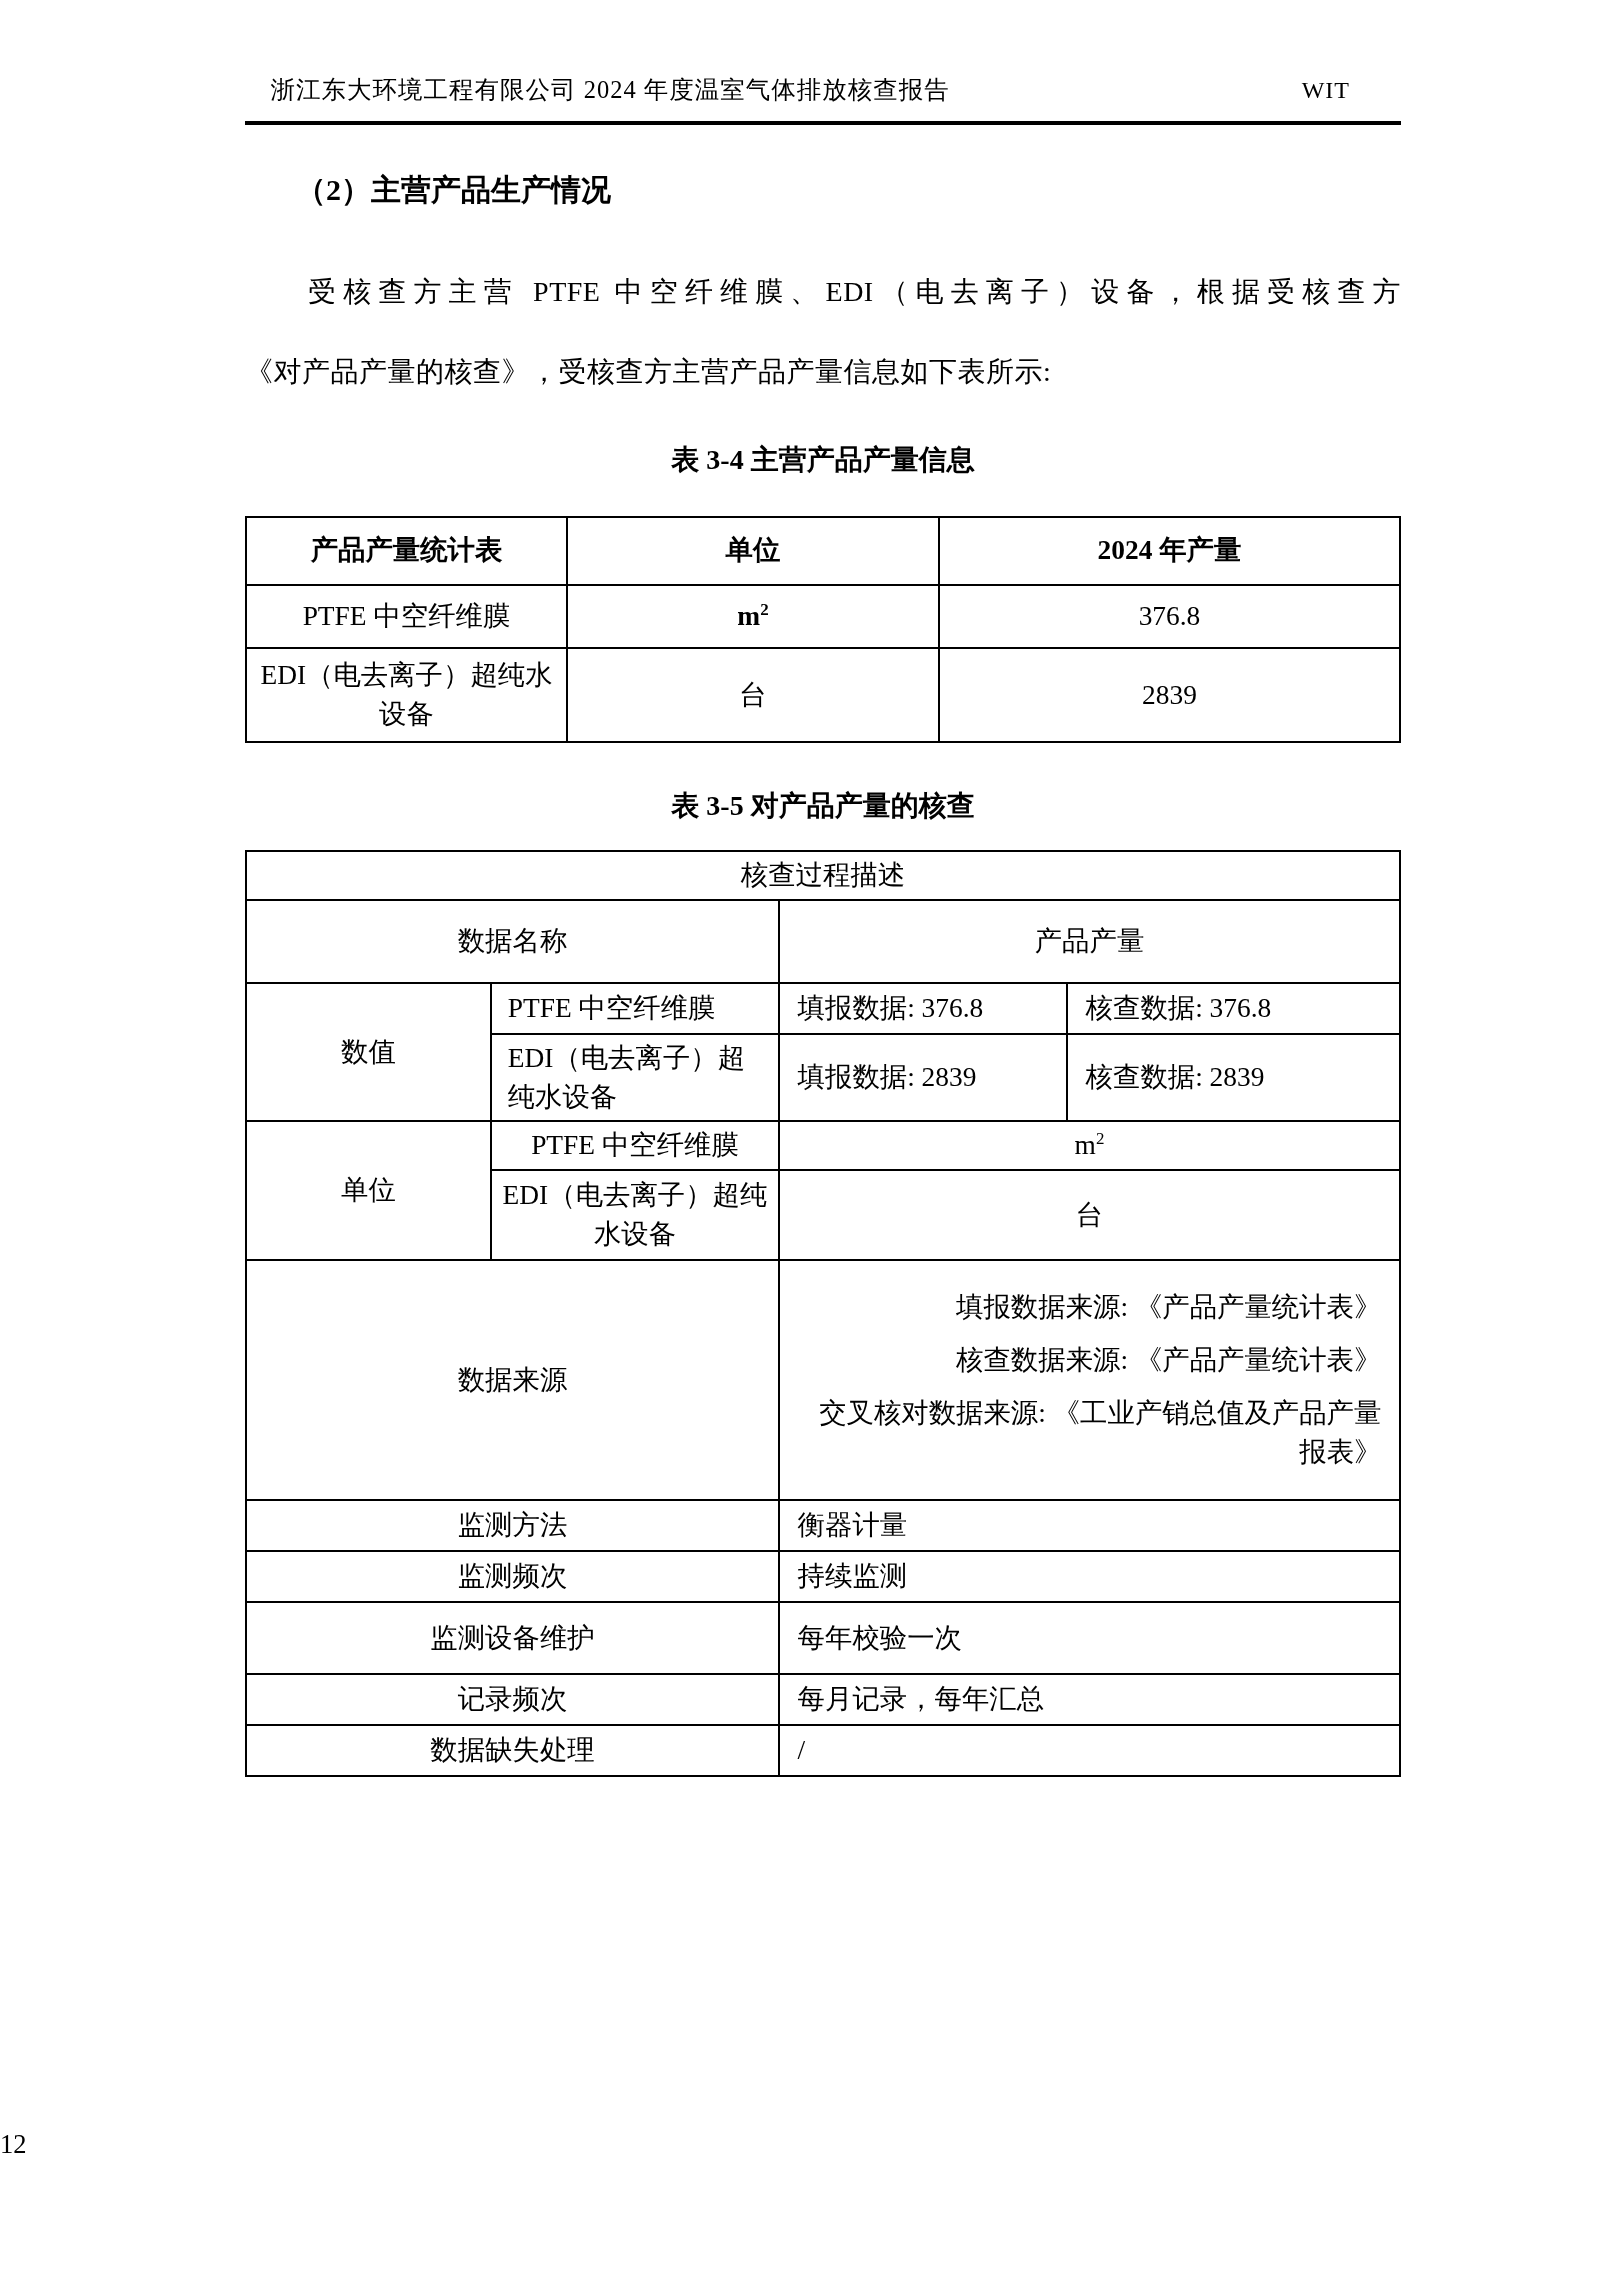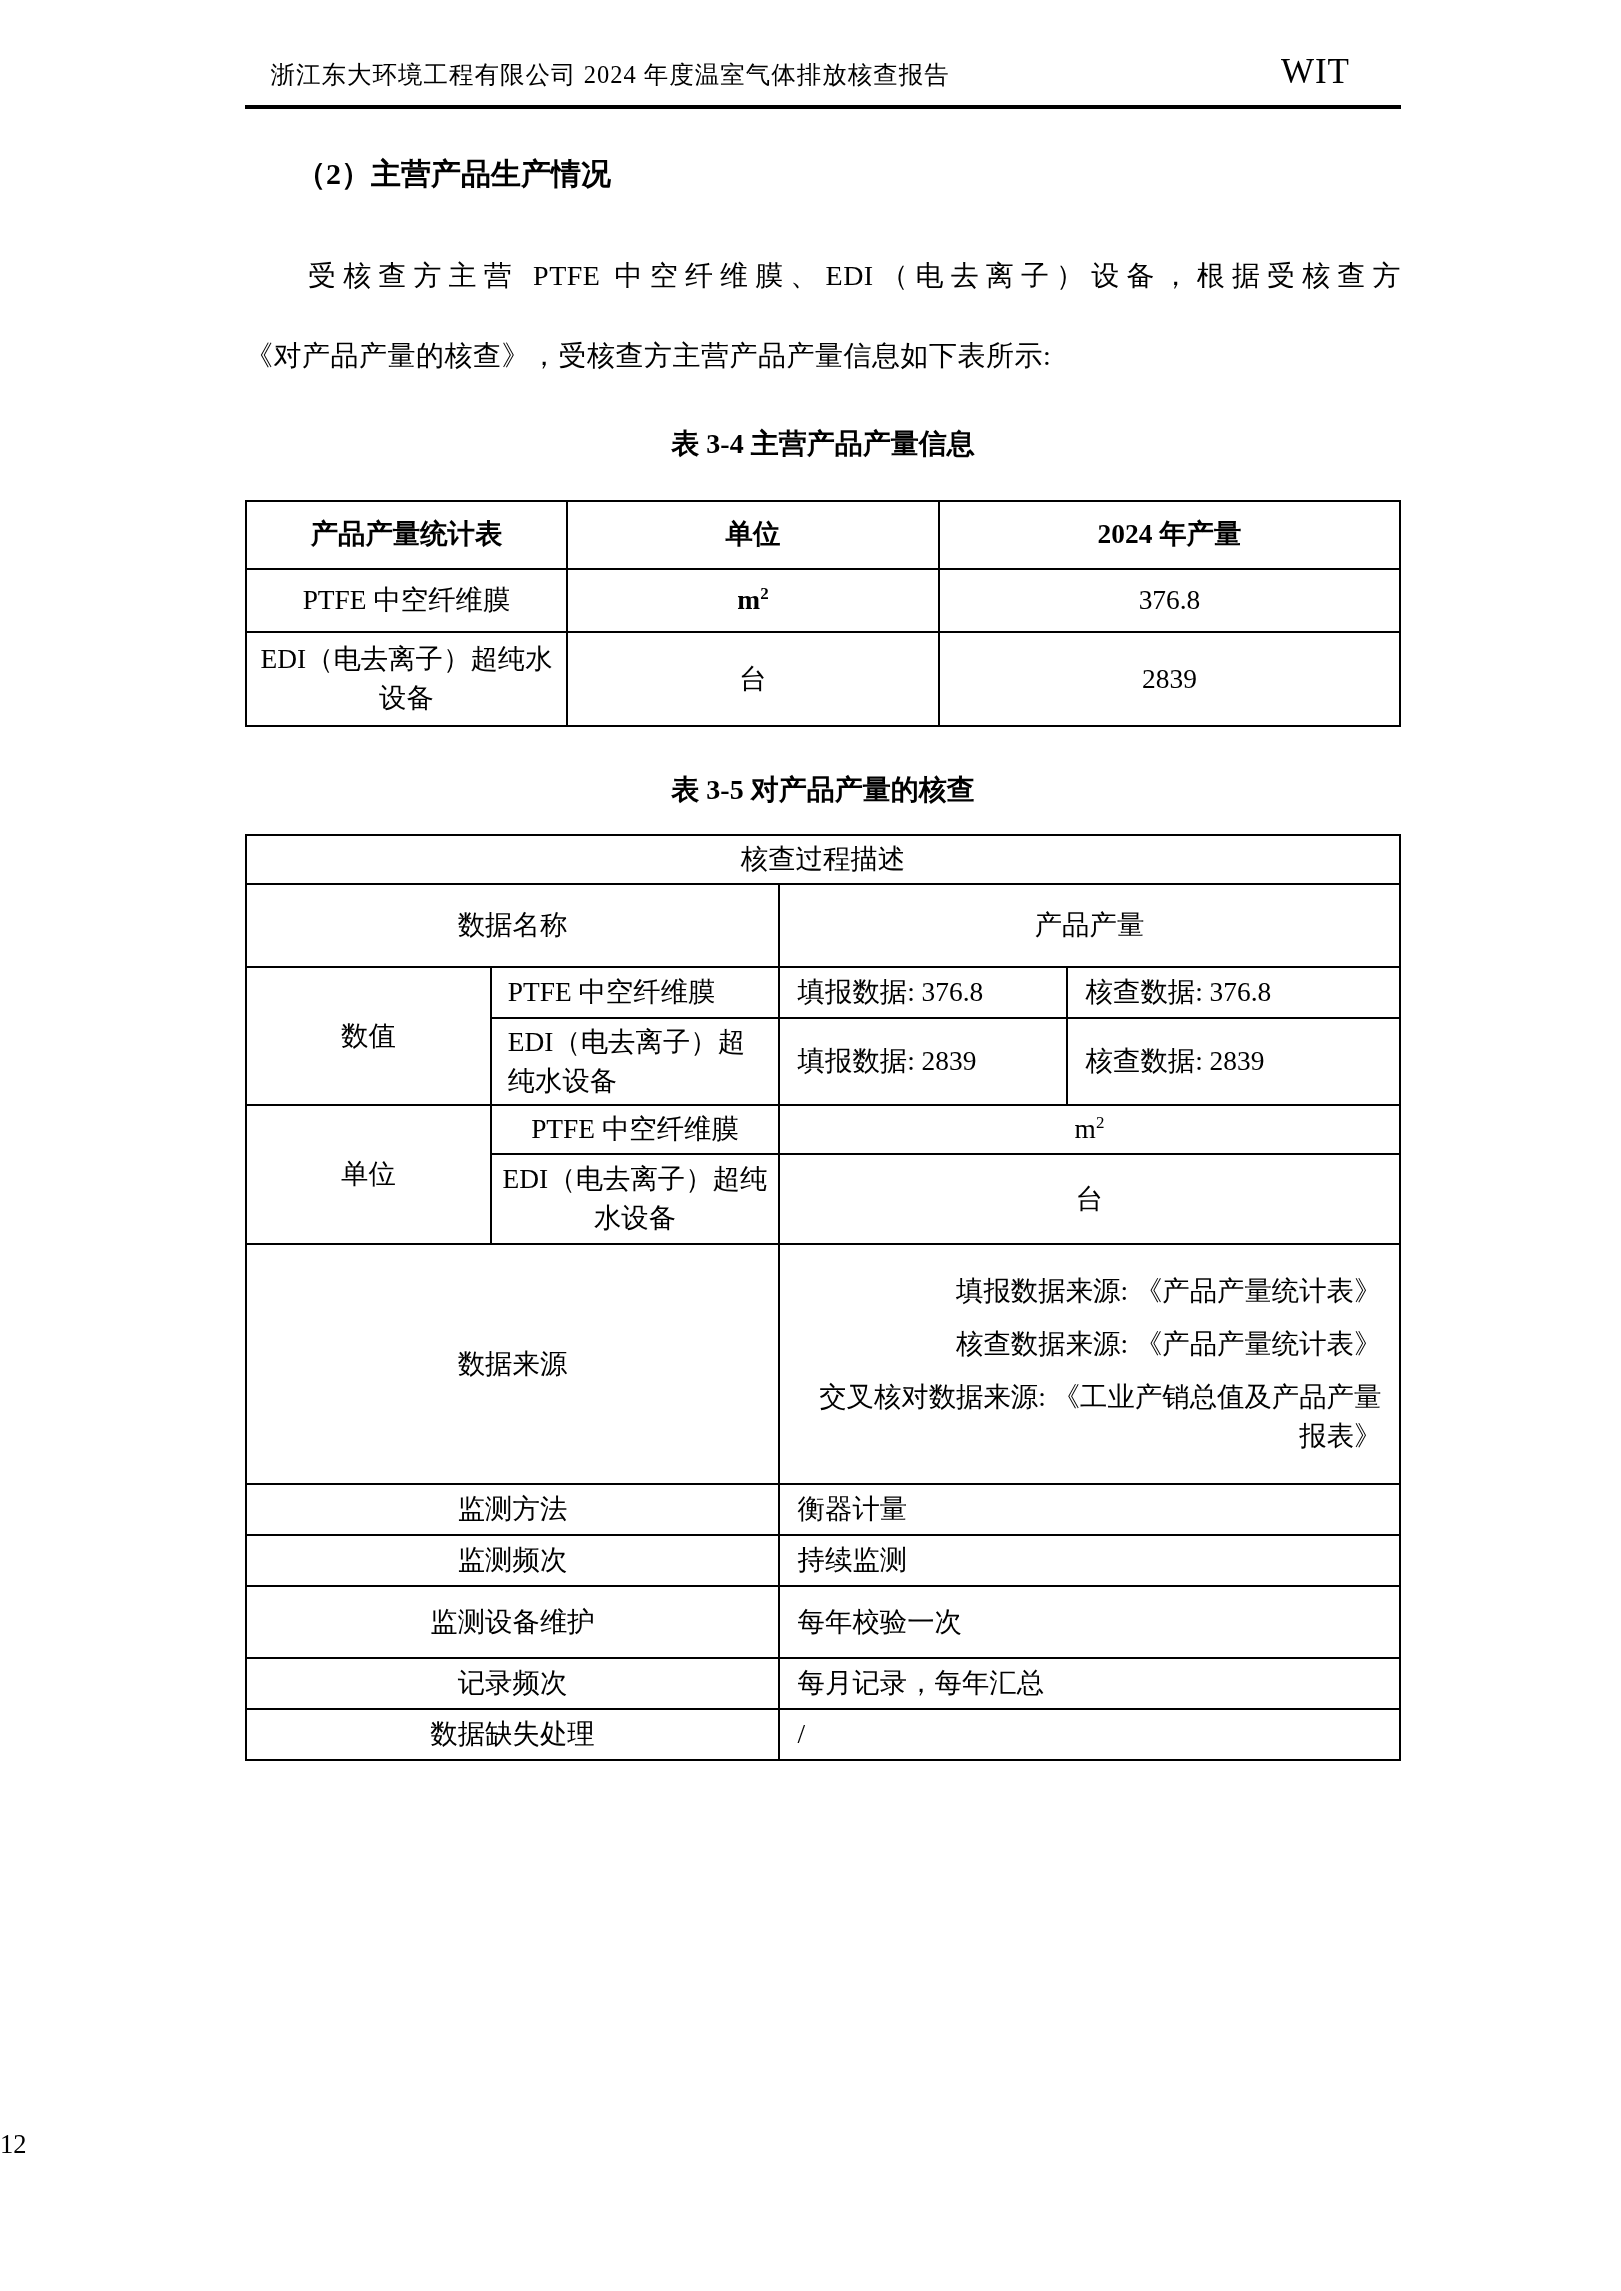--- a/index.html
+++ b/index.html
@@ -13,26 +13,26 @@
     font-family: "Liberation Serif", "DejaVu Serif", serif;
     overflow: hidden;
   }
   .content { margin-left: 245px; margin-right: 220px; }
 
   
   .doc-header {
     display: flex;
     justify-content: space-between;
     align-items: baseline;
-    padding-top: 57px;
+    padding-top: 75px;
     font-size: 24.5px;
     line-height: 29px;
   }
   .doc-header .left { padding-left: 25.5px; letter-spacing: 1px; }
-  .doc-header .right { margin-right: 51px; font-size: 35px; letter-spacing: 1px; }
+  .doc-header .right { margin-right: 51px; font-size: 24px; letter-spacing: 1px; }
   .header-rule { margin-top: 15.7px; height: 3.9px; background: #000; }
 
   
   .section-heading {
     margin-top: 45px;
     padding-left: 51px;
     font-size: 30px;
     font-weight: bold;
     line-height: 39px;
   }

